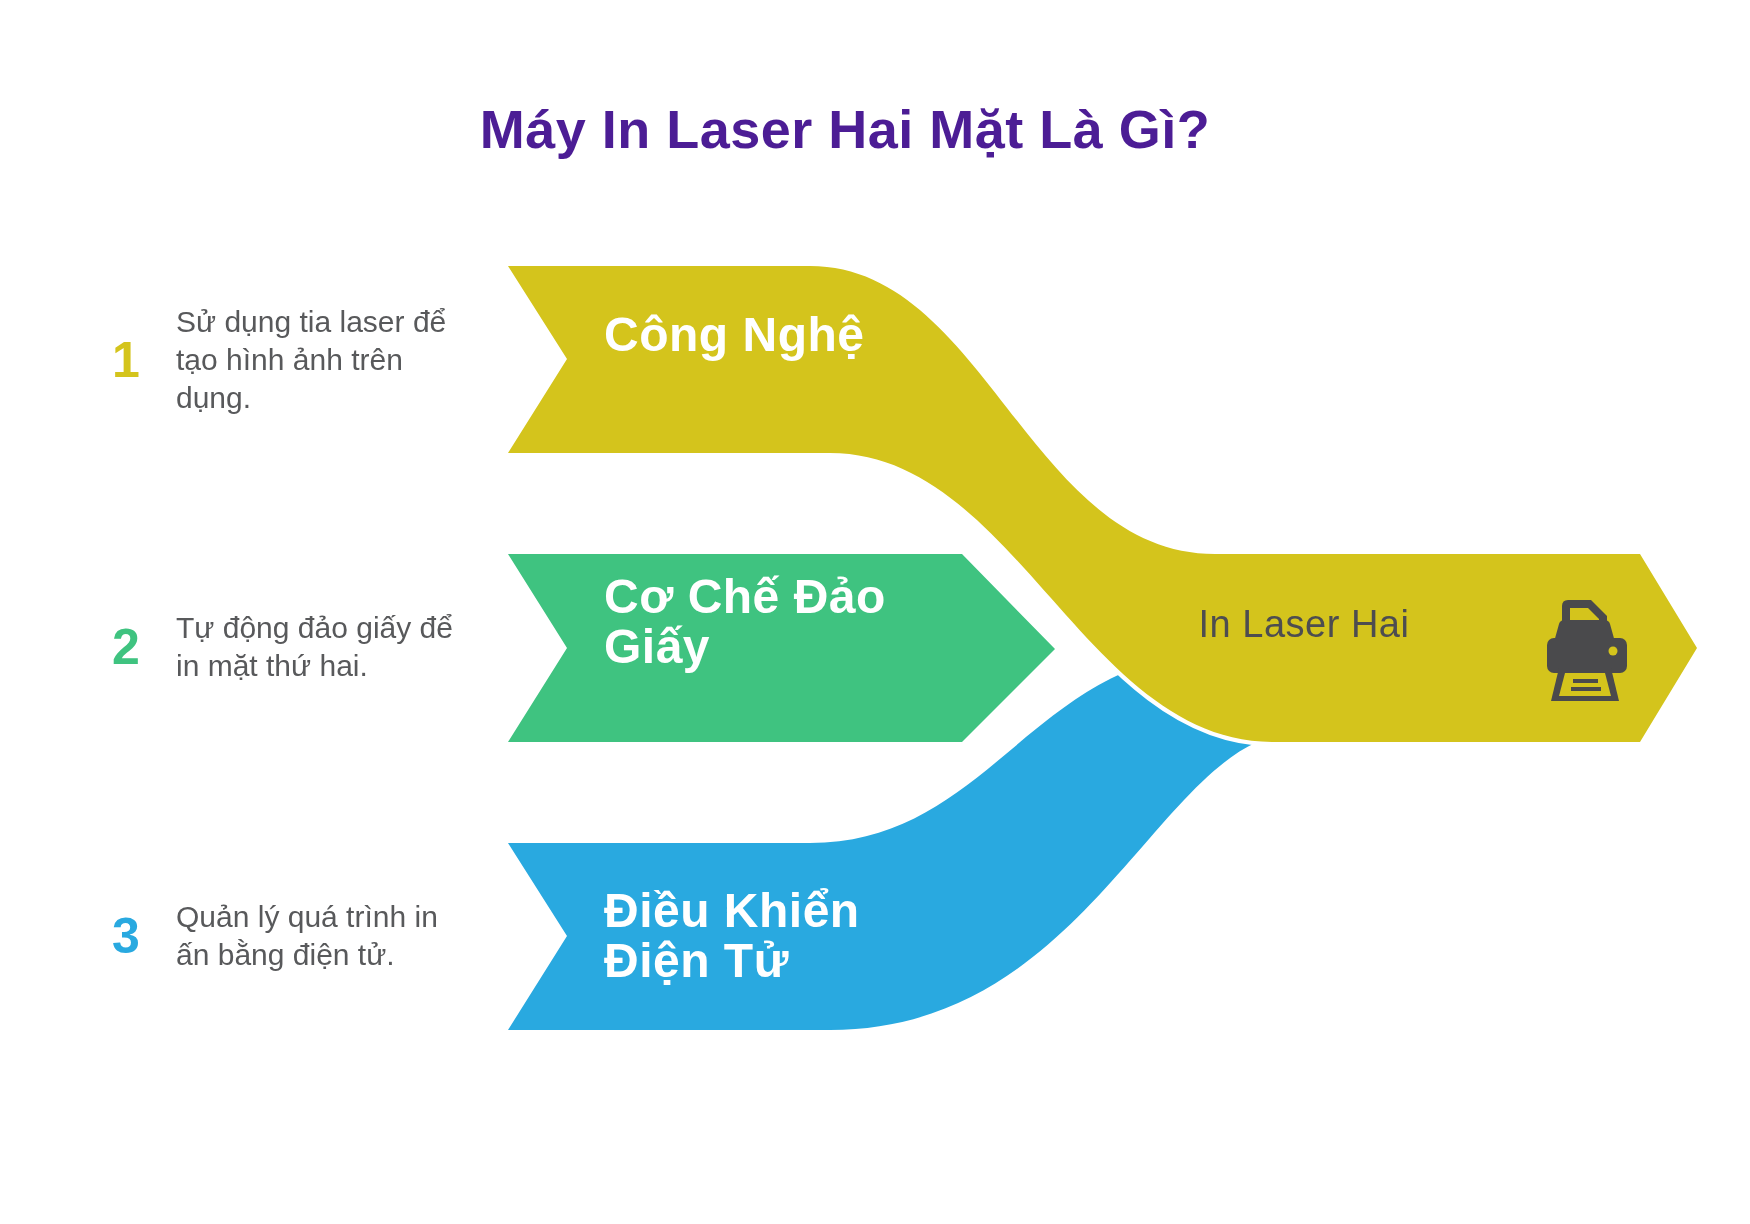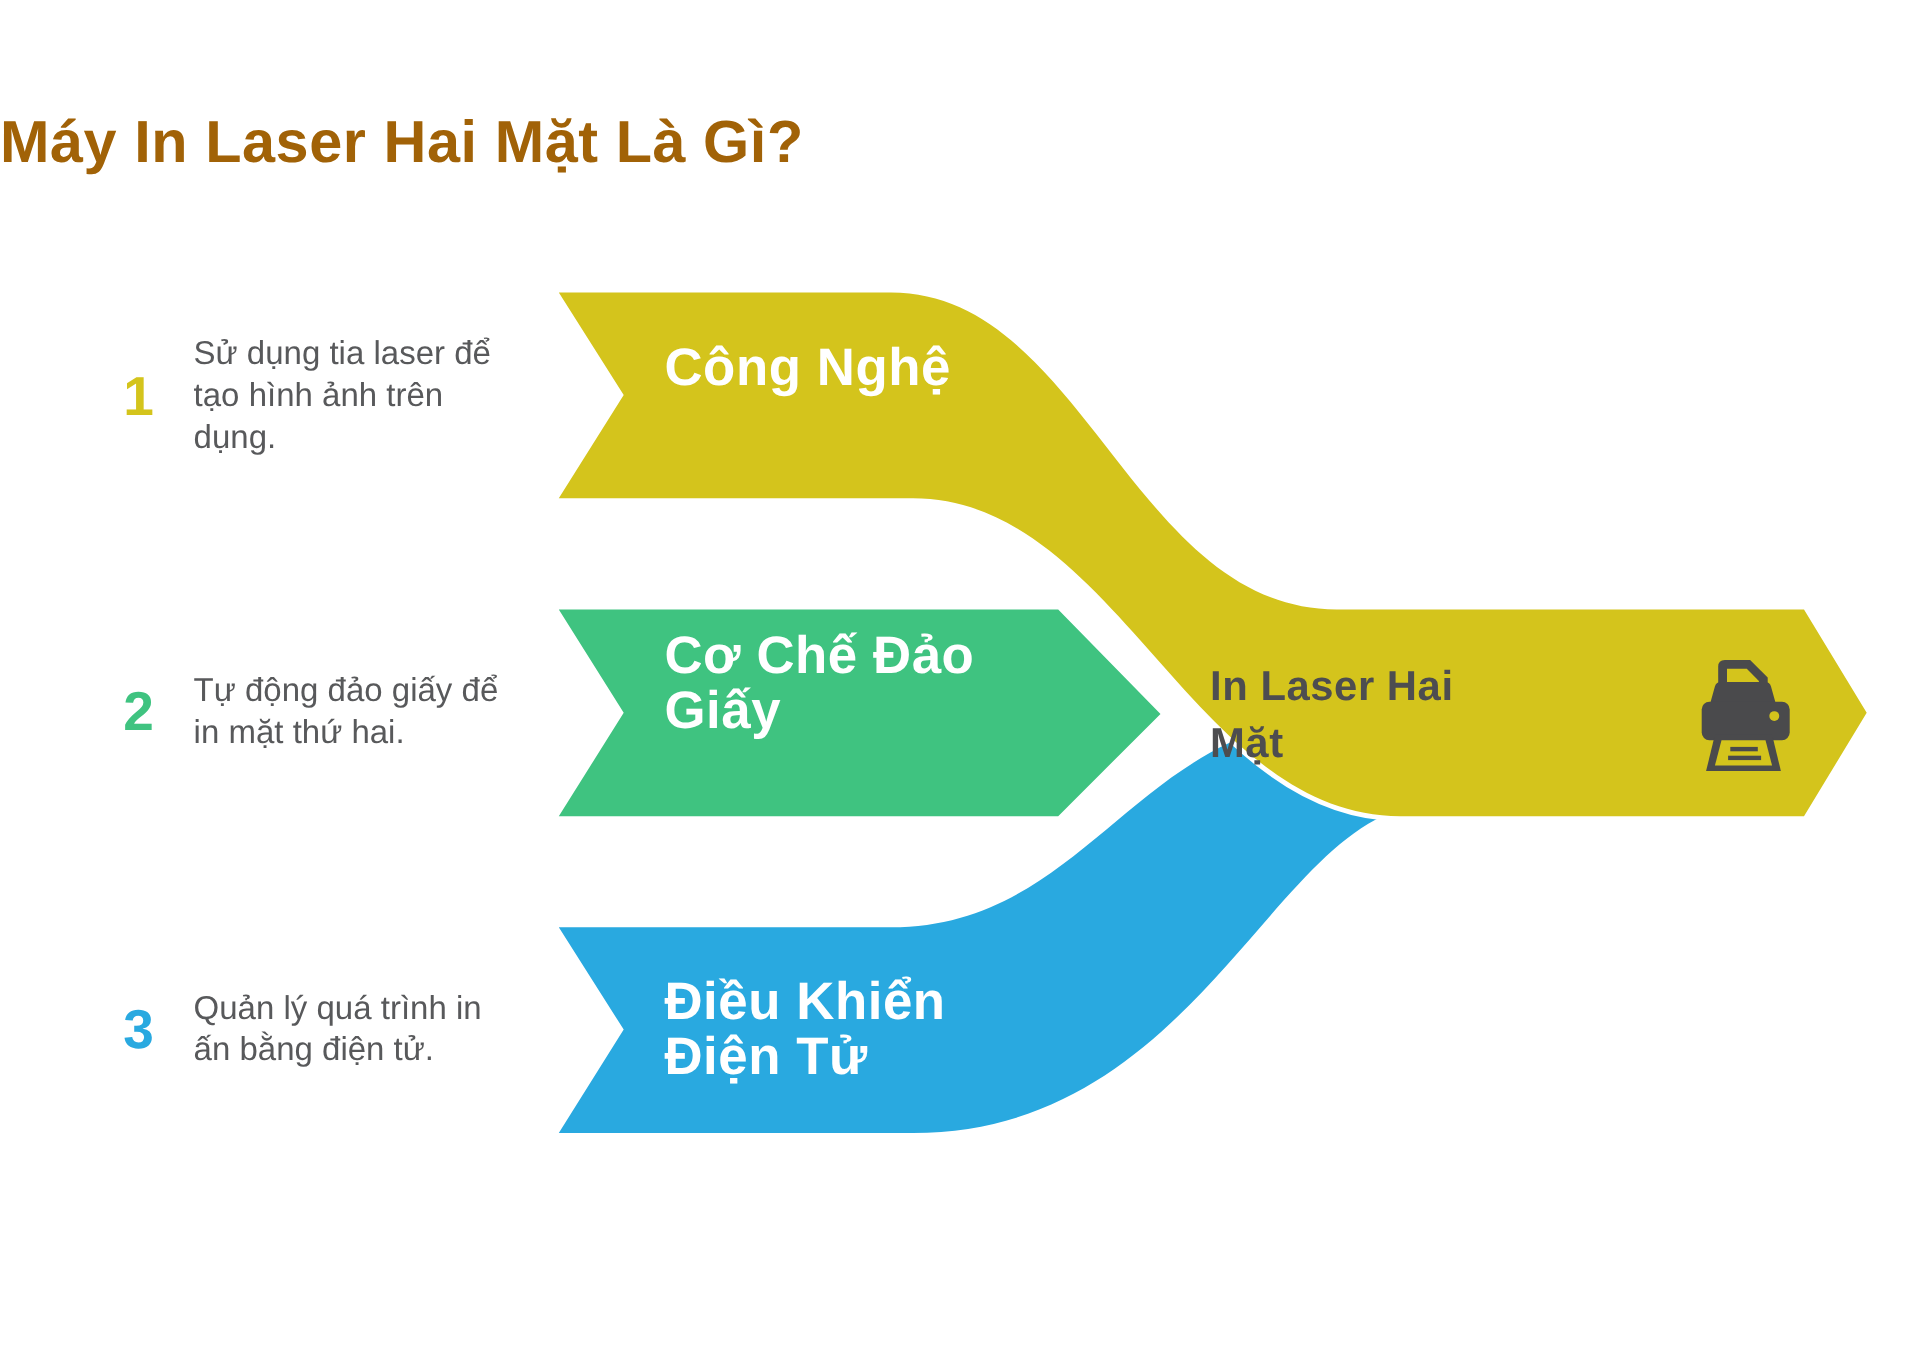--- a/index.html
+++ b/index.html
@@ -5,22 +5,22 @@
   html,body { margin:0; padding:0; background:#ffffff; }
   .canvas {
     position:relative;
     width:1750px; height:1224px;
     background:#ffffff;
     overflow:hidden;
     font-family:"Liberation Sans","DejaVu Sans",sans-serif;
   }
   .title {
     position:absolute; left:0; top:98px; width:1690px;
-    text-align:left;
-    font-size:54px; font-weight:bold; color:#a16207;
+    text-align:center;
+    font-size:54px; font-weight:bold; color:#4c1d95;
     letter-spacing:0.5px;
   }
   .ribbons { position:absolute; left:0; top:0; }
   .ribbons path.band { paint-order:stroke; stroke:#ffffff; stroke-width:9; stroke-linejoin:miter; }
   .num {
     position:absolute; left:100px; width:52px; text-align:center;
     font-size:50px; font-weight:bold; line-height:54px;
   }
   .num-1 { top:333px; color:#d4c41c; }
   .num-2 { top:620px; color:#3fc380; }
@@ -35,22 +35,22 @@
   .band-label {
     position:absolute; left:604px; width:420px;
     font-size:48px; font-weight:bold; color:#ffffff;
     line-height:50px; letter-spacing:0.5px;
   }
   .band-label-1 { top:310px; }
   .band-label-2 { top:572px; }
   .band-label-3 { top:886px; }
   .result-label {
     position:absolute; left:1100px; top:598px; width:408px;
-    text-align:left;
-    font-size:38px; font-weight:bold; color:#4d4d50;
+    text-align:center;
+    font-size:38px; font-weight:normal; color:#4d4d50;
     line-height:52px; letter-spacing:0.5px;
   }
 </style>
 </head>
 <body>
 
 <div class="canvas">
 
   <div class="title">Máy In Laser Hai Mặt Là Gì?</div>
 
@@ -102,16 +102,15 @@
     <div>Quản lý quá trình in</div>
     <div>ấn bằng điện tử.</div>
   </div>
   <div class="band-label band-label-3">
     <div>Điều Khiển</div>
     <div>Điện Tử</div>
   </div>
 
   <div class="result-label">
     <div>In Laser Hai</div>
-    <div>Mặt</div>
   </div>
 
 </div>
 
 </body></html>

